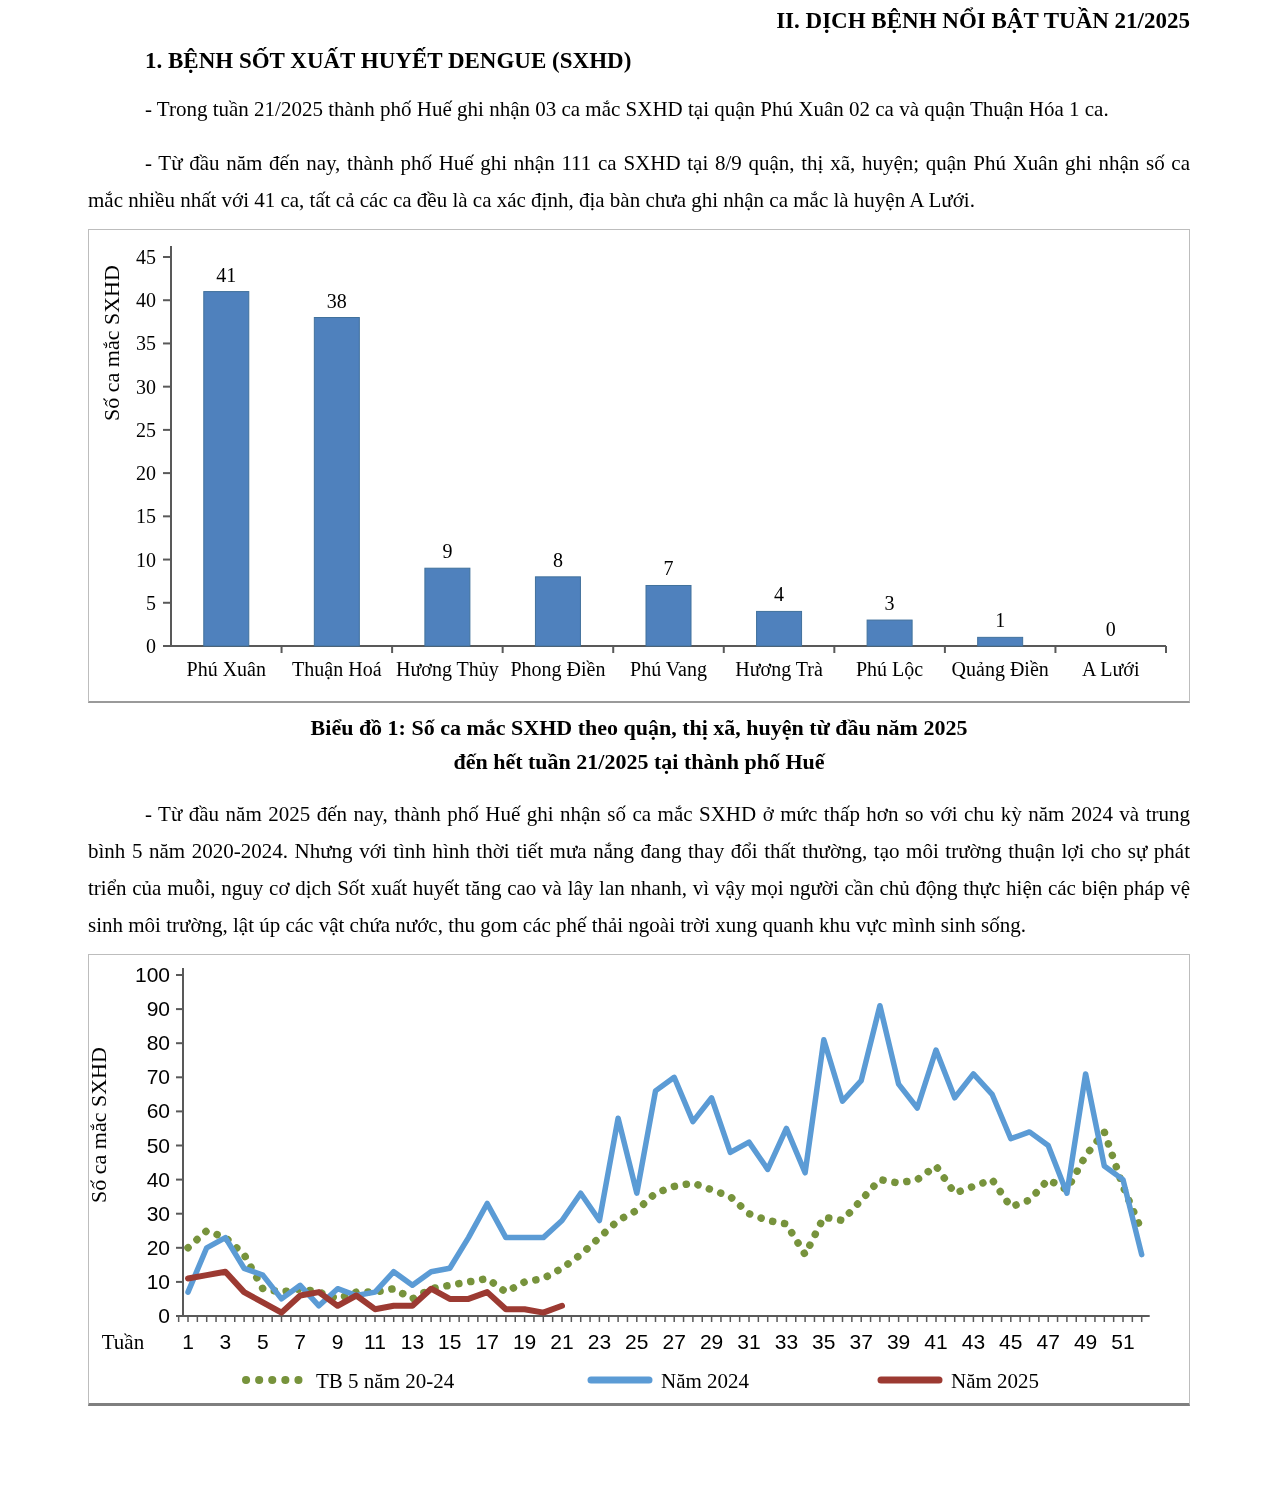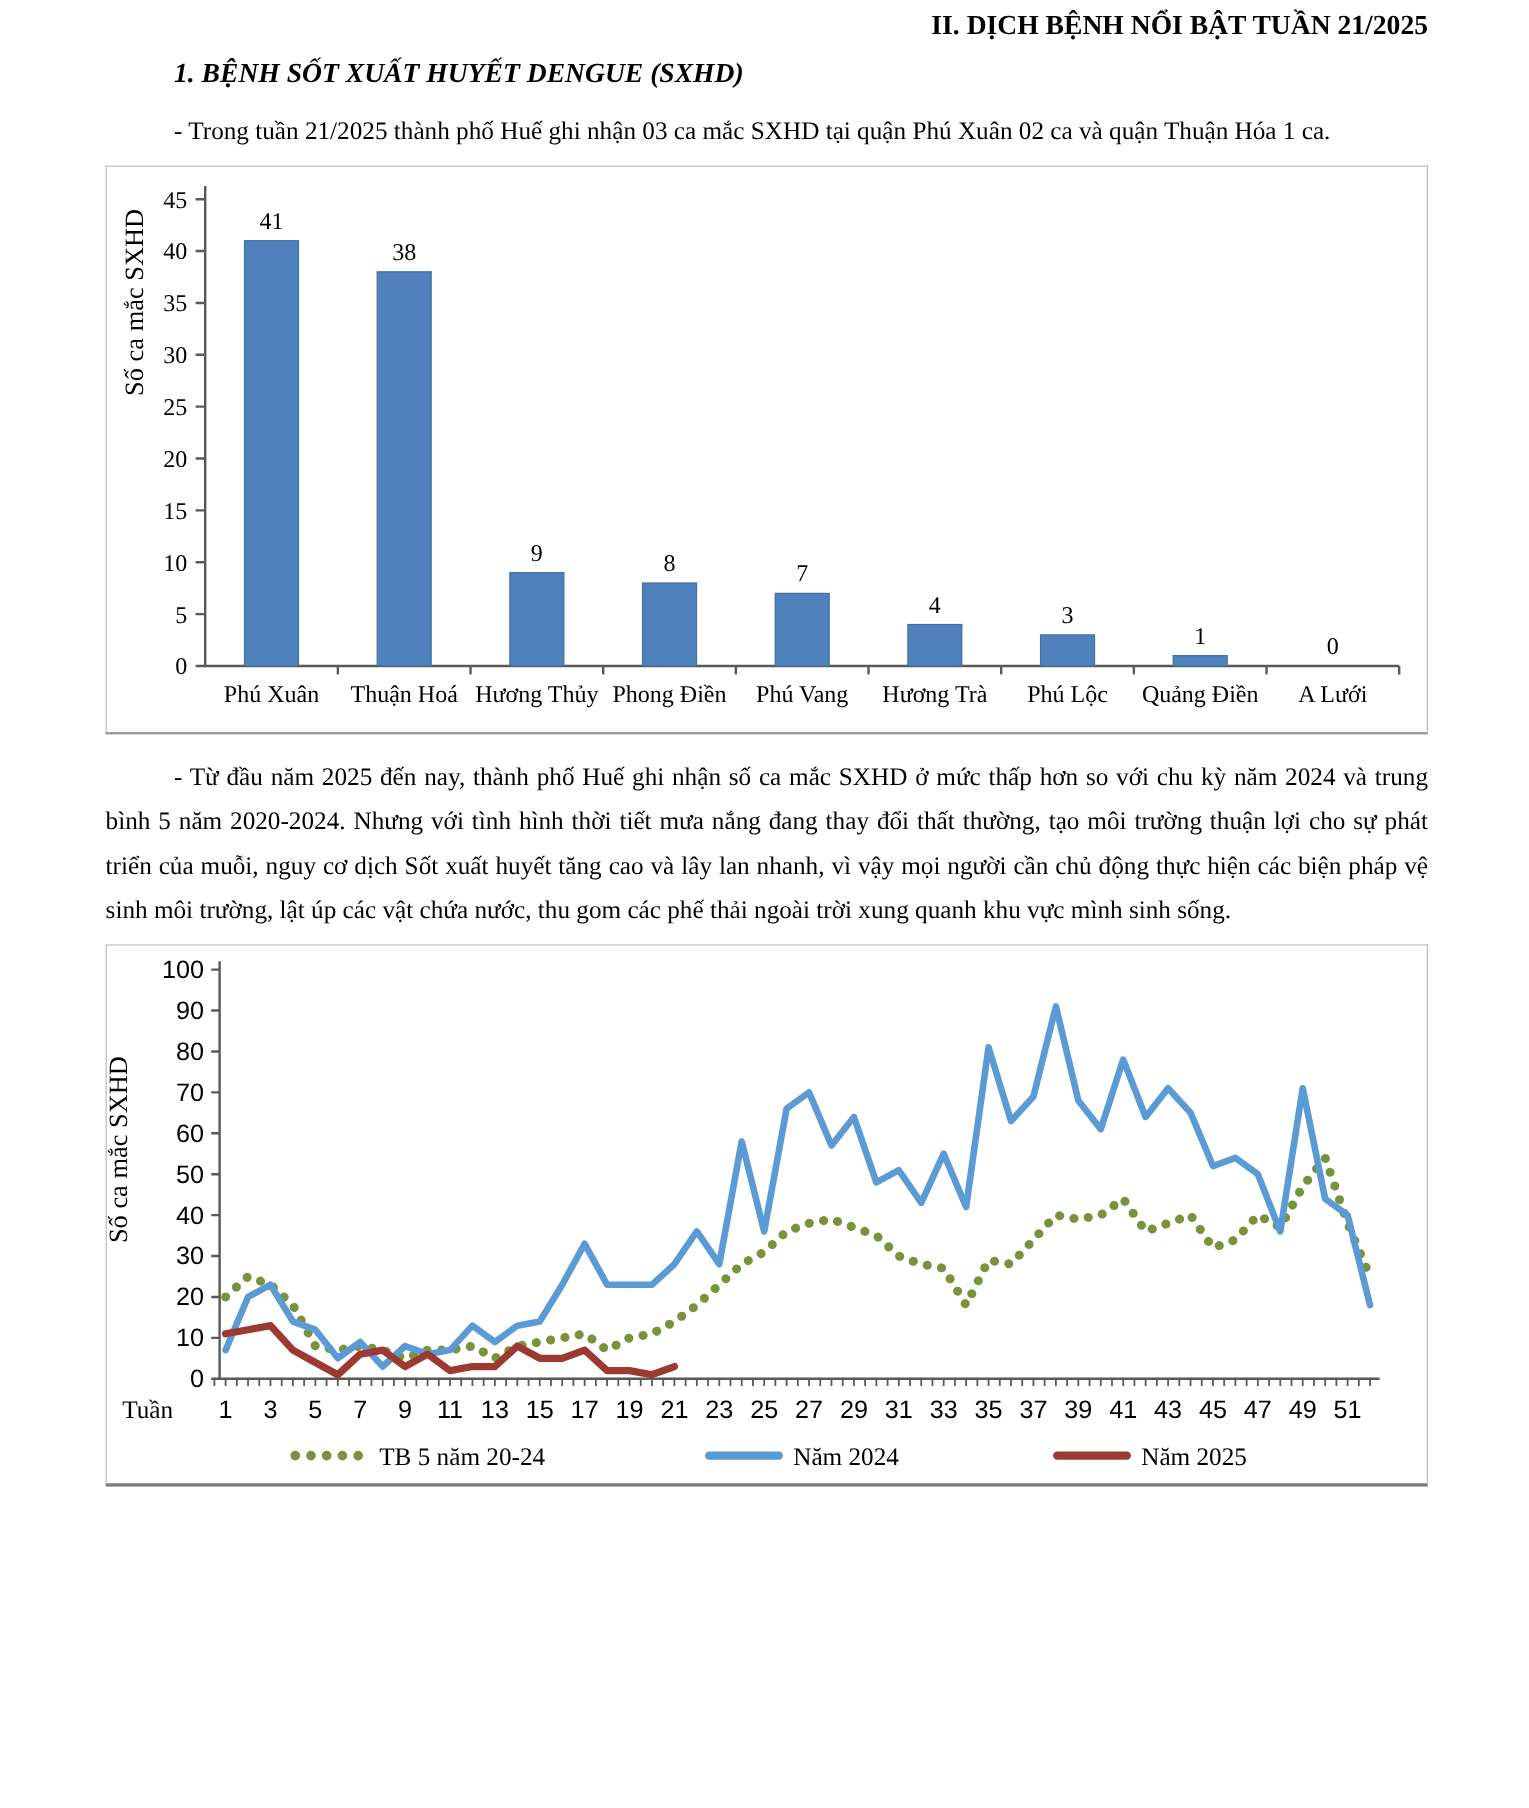--- a/index.html
+++ b/index.html
@@ -1,19 +1,19 @@
 <!DOCTYPE html>
 <html lang="vi"><head>
 <meta charset="utf-8">
 <style>
   html,body{margin:0;padding:0;background:#fff;}
   body{width:1274px;font-family:"Liberation Serif","DejaVu Serif",serif;color:#000;}
   .page{padding:8px 84px 0 88px;}
   .h1{font-size:23px;font-weight:bold;margin:0 0 14px 0;text-align:right;}
-  .h2{font-size:23px;font-weight:bold;margin:0 0 14px 0;padding-left:57px;font-style:italic;}
+  .h2{font-size:23px;font-weight:bold;margin:0 0 14px 0;padding-left:57px;}
   .para{font-size:21px;line-height:1.76;text-align:justify;text-indent:57px;margin:17px 0 8px 0;}
   .fig{border:1px solid #bdbdbd;background:#fff;}
   .fig-bar{border-bottom:2px solid #9a9a9a;margin:10px 0 8px 0;}
   .fig-line{border-bottom:3px solid #7f7f7f;margin:10px 0 0 0;}
   .caption{font-size:22px;font-weight:bold;text-align:center;line-height:1.55;margin:2px 0 10px 0;}
   .caption span{display:block;}
   svg{display:block;}
   .ct1{font:20px "Liberation Serif","DejaVu Serif",serif;fill:#000;}
   .cy{font:22px "Liberation Serif","DejaVu Serif",serif;fill:#000;}
   .ct2{font:21px "Liberation Sans","DejaVu Sans",sans-serif;fill:#000;}
@@ -23,20 +23,21 @@
 <body>
 
 <div class="page">
 
   <div class="h1">II. DỊCH BỆNH NỔI BẬT TUẦN 21/2025</div>
 
   <div class="h2">1. BỆNH SỐT XUẤT HUYẾT DENGUE (SXHD)</div>
 
   <p class="para">- Trong tuần 21/2025 thành phố Huế ghi nhận 03 ca mắc SXHD tại quận Phú Xuân 02 ca và quận Thuận Hóa 1 ca.</p>
 
+  <p class="para">- Từ đầu năm đến nay, thành phố Huế ghi nhận 111 ca SXHD tại 8/9 quận, thị xã, huyện; quận Phú Xuân ghi nhận số ca mắc nhiều nhất với 41 ca, tất cả các ca đều là ca xác định, địa bàn chưa ghi nhận ca mắc là huyện A Lưới.</p>
 
   <div class="fig fig-bar">
     <svg id="bar-svg" width="1100" height="471" viewBox="0 0 1100 471">
         <line x1="82" y1="16" x2="82" y2="416" stroke="#595959" stroke-width="2"></line>
         <line x1="81" y1="416" x2="1077" y2="416" stroke="#595959" stroke-width="2"></line>
         <line x1="74" y1="416" x2="82" y2="416" stroke="#595959" stroke-width="2"></line>
         <text x="67" y="423" text-anchor="end" class="ct1">0</text>
         <line x1="74" y1="372.77777777777777" x2="82" y2="372.77777777777777" stroke="#595959" stroke-width="2"></line>
         <text x="67" y="379.77777777777777" text-anchor="end" class="ct1">5</text>
         <line x1="74" y1="329.55555555555554" x2="82" y2="329.55555555555554" stroke="#595959" stroke-width="2"></line>
@@ -87,20 +88,24 @@
         <text x="911.1666666666666" y="397.35555555555555" text-anchor="middle" class="ct1">1</text>
         <text x="911.1666666666666" y="446" text-anchor="middle" class="ct1">Quảng Điền</text>
         <line x1="966.4444444444445" y1="416" x2="966.4444444444445" y2="423" stroke="#595959" stroke-width="2"></line>
         <text x="1021.7222222222223" y="406" text-anchor="middle" class="ct1">0</text>
         <text x="1021.7222222222223" y="446" text-anchor="middle" class="ct1">A Lưới</text>
         <line x1="1077" y1="416" x2="1077" y2="423" stroke="#595959" stroke-width="2"></line>
         <text x="30" y="113" text-anchor="middle" class="cy" transform="rotate(-90 30 113)">Số ca mắc SXHD</text>
       </svg>
   </div>
 
+  <div class="caption">
+    <span>Biểu đồ 1: Số ca mắc SXHD theo quận, thị xã, huyện từ đầu năm 2025</span>
+    <span>đến hết tuần 21/2025 tại thành phố Huế</span>
+  </div>
 
   <p class="para">- Từ đầu năm 2025 đến nay, thành phố Huế ghi nhận số ca mắc SXHD ở mức thấp hơn so với chu kỳ năm 2024 và trung bình 5 năm 2020-2024. Nhưng với tình hình thời tiết mưa nắng đang thay đổi thất thường, tạo môi trường thuận lợi cho sự phát triển của muỗi, nguy cơ dịch Sốt xuất huyết tăng cao và lây lan nhanh, vì vậy mọi người cần chủ động thực hiện các biện pháp vệ sinh môi trường, lật úp các vật chứa nước, thu gom các phế thải ngoài trời xung quanh khu vực mình sinh sống.</p>
 
   <div class="fig fig-line">
     <svg id="line-svg" width="1100" height="448" viewBox="0 0 1100 448">
         <line x1="94" y1="13" x2="94" y2="361" stroke="#595959" stroke-width="2"></line>
         <line x1="93" y1="361" x2="1060.6999999999998" y2="361" stroke="#595959" stroke-width="2"></line>
         <line x1="87" y1="361" x2="94" y2="361" stroke="#595959" stroke-width="2"></line>
         <text x="81" y="368" text-anchor="end" class="ct2">0</text>
         <line x1="87" y1="326.9" x2="94" y2="326.9" stroke="#595959" stroke-width="2"></line>

